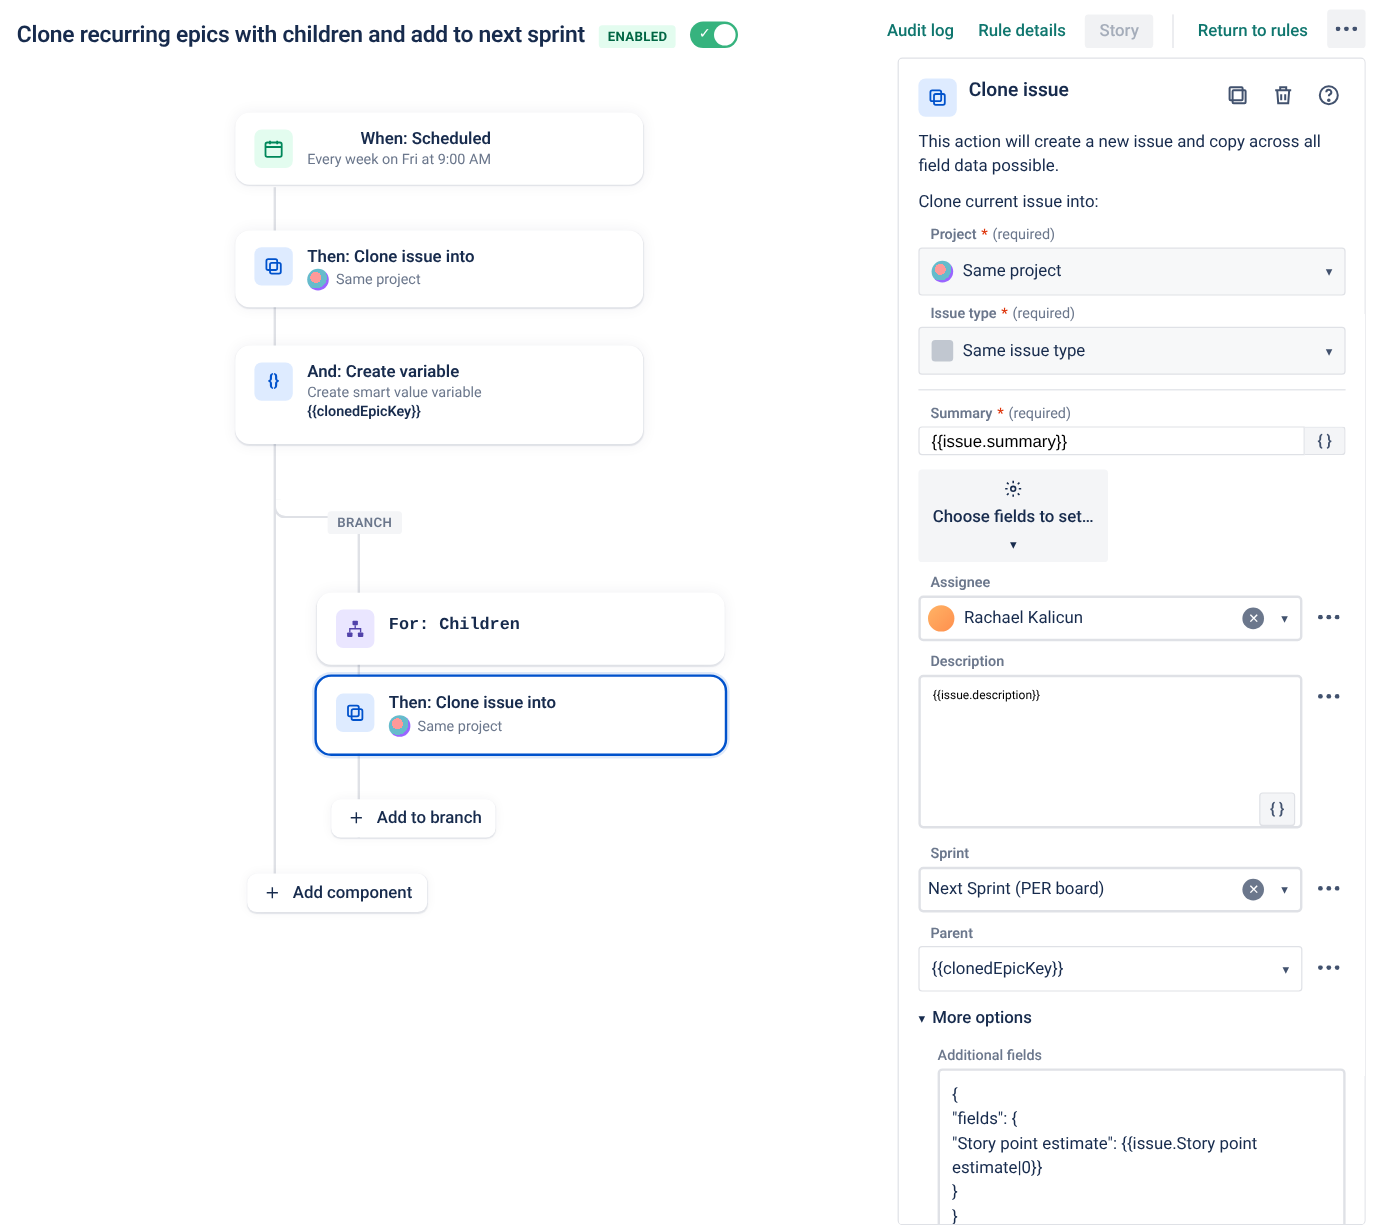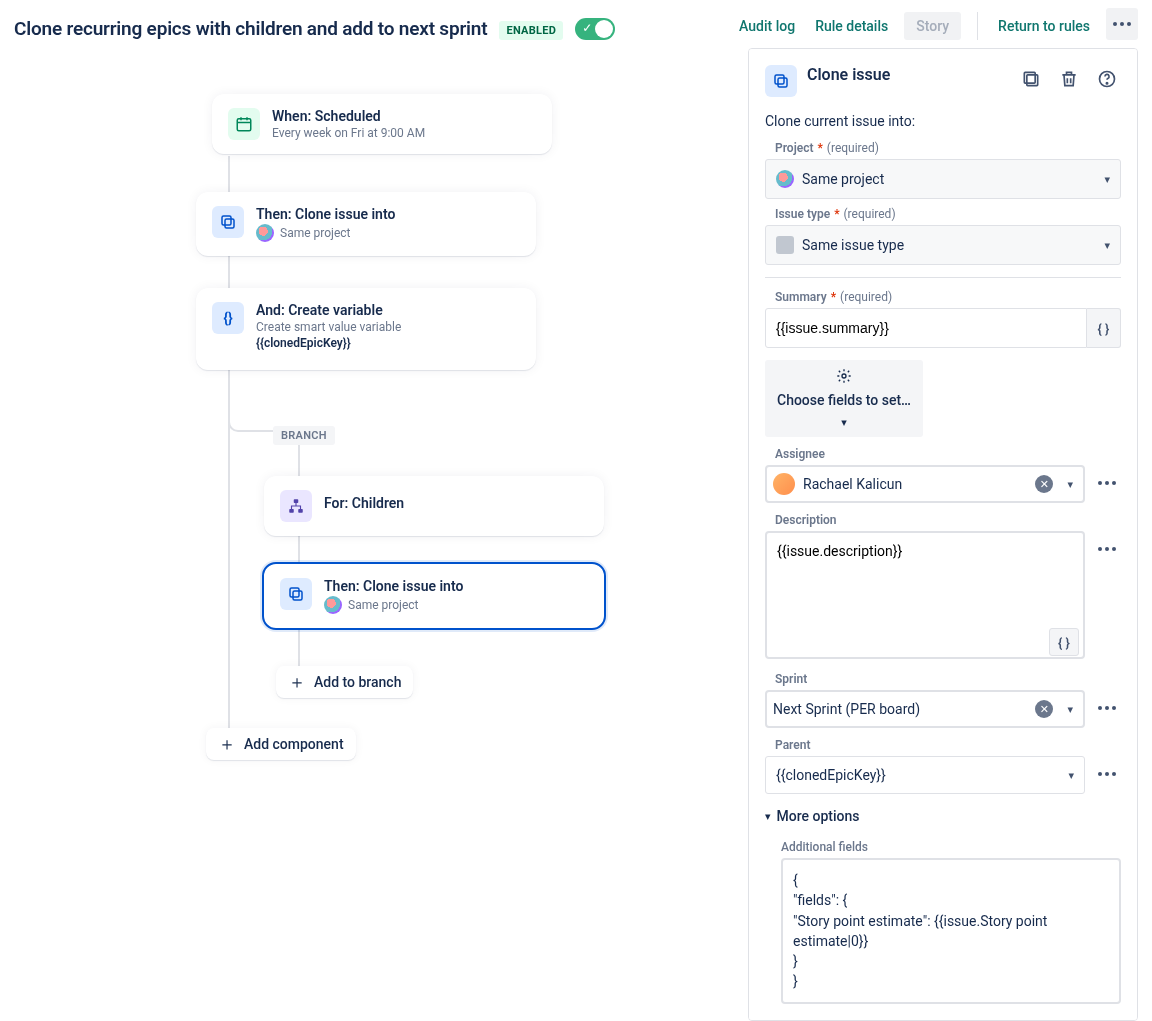--- a/index.html
+++ b/index.html
@@ -182,42 +182,42 @@
   .select.white { background:#fff; }
   .select .chev { margin-left:auto; color:#42526E; font-size:11px;}
   .proj-avatar {
     width:18px;height:18px;border-radius:50%;
     background: radial-gradient(circle at 40% 40%, #F99 0 30%, #6BC 30% 60%, #96F 60% 100%);
     flex-shrink:0;
   }
   .type-avatar { width:18px;height:18px;border-radius:3px;background:#C1C7D0;flex-shrink:0;}
   .input-row { display:flex; gap:0;}
   .text-input {
-    border:1px solid #DFE1E6;border-radius:3px 0 0 3px;flex:1;height:40px;padding:0 10px;font-size:14px;background:#fff;
+    border:1px solid #DFE1E6;border-radius:3px 0 0 3px;flex:1;height:24px;padding:0 10px;font-size:14px;background:#fff;
   }
   .smart-btn {
     border:1px solid #DFE1E6;border-left:none;border-radius:0 3px 3px 0;
     width:34px;display:flex;align-items:center;justify-content:center;background:#F4F5F7;color:#42526E;font-weight:600;font-size:13px;
   }
   .choose-fields {
     display:inline-flex;align-items:center;gap:8px;
     background:#F4F5F7;border-radius:3px;padding:8px 12px;margin:12px 0 0 16px;font-weight:500;color:#172B4D;flex-direction:column;
   }
   .field-row { display:flex; align-items:flex-start; gap:8px; padding:10px 16px 0 16px;}
   .field-row .field-main { flex:1; }
   .side-more { width:28px;height:28px;display:flex;align-items:center;justify-content:center;color:#42526E;margin-top:22px;}
   .person-chip {
     border:2px solid #DFE1E6;border-radius:4px;height:38px;display:flex;align-items:center;padding:0 6px 0 6px;gap:8px;background:#fff;
   }
   .user-avatar { width:22px;height:22px;border-radius:50%;background:linear-gradient(135deg,#FFB366,#FF8F4D);flex-shrink:0;}
   .chip-clear { margin-left:auto; width:18px;height:18px;border-radius:50%;background:#6B778C;color:#fff;font-size:11px;display:flex;align-items:center;justify-content:center;}
   .chip-chev { color:#42526E;font-size:11px;margin:0 4px 0 6px;}
   .textarea-wrap { position:relative; }
   .textarea {
-    border:2px solid #DFE1E6;border-radius:4px;background:#fff;width:100%;height:128px;padding:10px;font-size:14px;resize:none;
+    border:2px solid #DFE1E6;border-radius:4px;background:#fff;width:100%;height:128px;padding:10px;font-size:10px;resize:none;
     font-family:inherit;
   }
   .textarea-smart {
     position:absolute; right:6px; bottom:6px;
     border:1px solid #DFE1E6;border-radius:3px;background:#F4F5F7;width:30px;height:28px;display:flex;align-items:center;justify-content:center;font-size:13px;font-weight:600;color:#42526E;
   }
   .more-options { display:flex;align-items:center;gap:6px;padding:14px 16px 4px 16px;font-weight:500;}
   .addl-label { font-size:12px;font-weight:500;color:#6B778C;padding:12px 16px 4px 32px;}
   .json-box {
     margin:0 16px 0 32px;border:2px solid #DFE1E6;border-radius:4px;padding:10px;font-size:14px;line-height:1.45;white-space:pre-wrap;background:#fff;
@@ -254,21 +254,21 @@
   <div class="canvas">
 
     <div class="col-line" style="left:228px; top:108px; height:40px;"></div>
     <div class="col-line" style="left:228px; top:204px; height:40px;"></div>
     <div class="col-line" style="left:228px; top:320px; height:380px;"></div>
     <div class="col-line" style="left:298px; top:490px; height:160px;"></div>
 
     <div style="position:absolute;left:228px;top:368px;width:72px;height:16px;border-left:2px solid #DFE1E6;border-bottom:2px solid #DFE1E6;border-bottom-left-radius:10px;"></div>
     <div style="position:absolute;left:298px;top:382px;width:2px;height:110px;background:#DFE1E6;"></div>
 
-    <div class="card" style="left:212px; top:46px;">
+    <div class="card" style="left:196px; top:46px;text-align:right;">
       <div class="icon-box" style="background:#E3FCEF;color:#00875A;">
         <svg width="18" height="18" viewBox="0 0 24 24" fill="currentColor">
             <rect x="3" y="5" width="18" height="16" rx="2" fill="none" stroke="currentColor" stroke-width="2"></rect>
             <line x1="3" y1="10" x2="21" y2="10" stroke="currentColor" stroke-width="2"></line>
             <line x1="8" y1="3" x2="8" y2="7" stroke="currentColor" stroke-width="2"></line>
             <line x1="16" y1="3" x2="16" y2="7" stroke="currentColor" stroke-width="2"></line>
           </svg>
       </div>
       <div>
         <div class="ctitle">When: Scheduled</div>
@@ -296,21 +296,21 @@
       <div class="icon-box" style="background:#DEEBFF;color:#0052CC;font-weight:700;font-size:14px;">{}</div>
       <div>
         <div class="ctitle">And: Create variable</div>
         <div class="csub">Create smart value variable</div>
         <div class="csub" style="color:#172B4D;font-weight:600;">{{clonedEpicKey}}</div>
       </div>
     </div>
 
     <div class="branch-label" style="left:273px; top:378px;">BRANCH</div>
 
-    <div class="card" style="left:264px; top:428px;">
+    <div class="card" style="left:264px; top:446px;font-family:Liberation Mono, monospace;">
       <div class="icon-box" style="background:#EAE6FF;color:#5243AA;">
         <svg width="18" height="18" viewBox="0 0 24 24" fill="currentColor">
             <rect x="9" y="3" width="6" height="5" rx="1"></rect>
             <rect x="3" y="16" width="6" height="5" rx="1"></rect>
             <rect x="15" y="16" width="6" height="5" rx="1"></rect>
             <path d="M12 8 v4 M12 12 h-6 v4 M12 12 h6 v4" stroke="currentColor" stroke-width="1.5" fill="none"></path>
           </svg>
       </div>
       <div>
         <div class="ctitle" style="margin-top:5px;">For: Children</div>
@@ -365,20 +365,21 @@
           </svg>
       </span>
       <span class="panel-icon">
         <svg width="20" height="20" viewBox="0 0 24 24" fill="none" stroke="currentColor" stroke-width="2">
             <circle cx="12" cy="12" r="9"></circle>
             <path d="M9.5 9a2.5 2.5 0 1 1 3.5 2.3c-.8.4-1 1-1 1.7"></path>
             <circle cx="12" cy="17" r="0.8" fill="currentColor"></circle>
           </svg>
       </span>
     </div>
+    <div class="panel-desc">This action will create a new issue and copy across all field data possible.</div>
     <div class="panel-sub">Clone current issue into:</div>
 
     <div class="field-group">
       <div class="flabel">
           <span>Project</span>
           <span class="req-star">*</span>
           <span class="req-text">(required)</span>
         </div>
       <div class="select">
         <span class="proj-avatar"></span>

